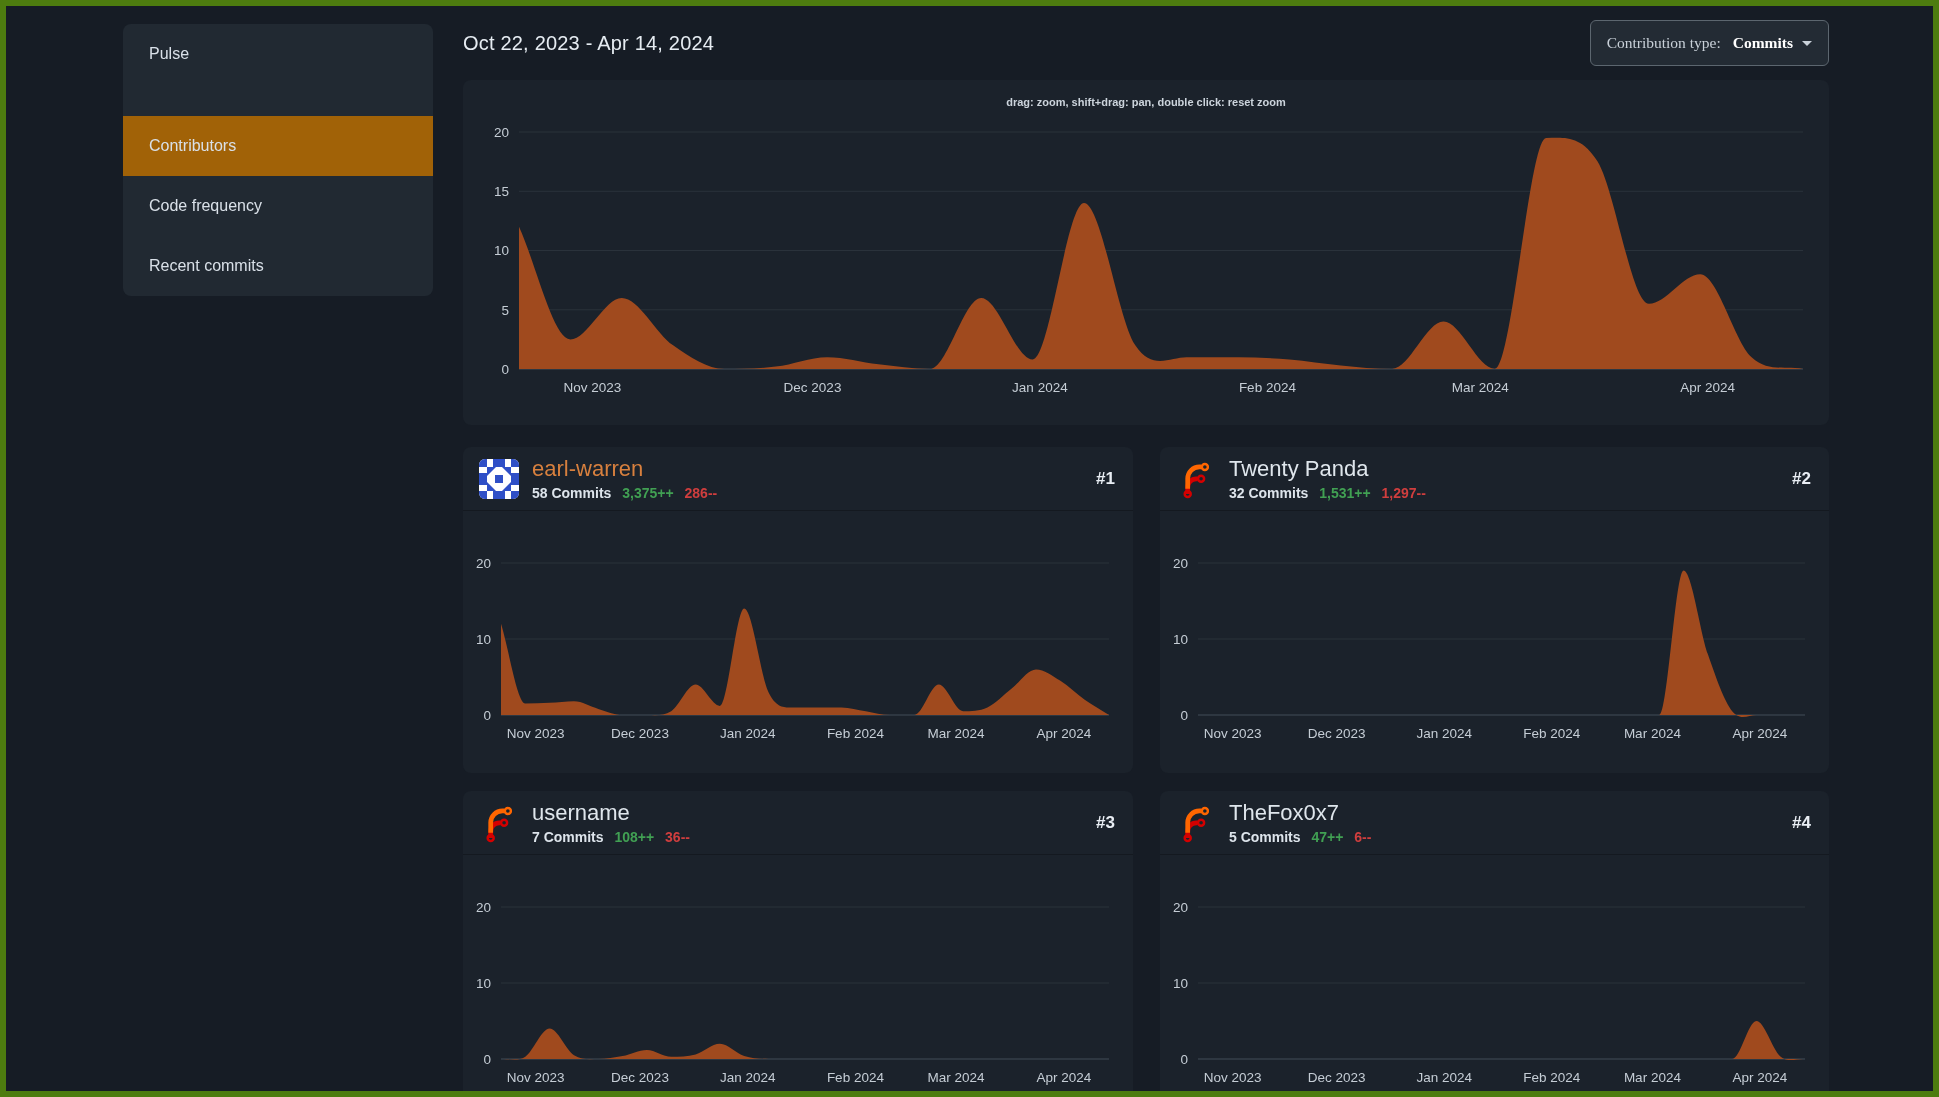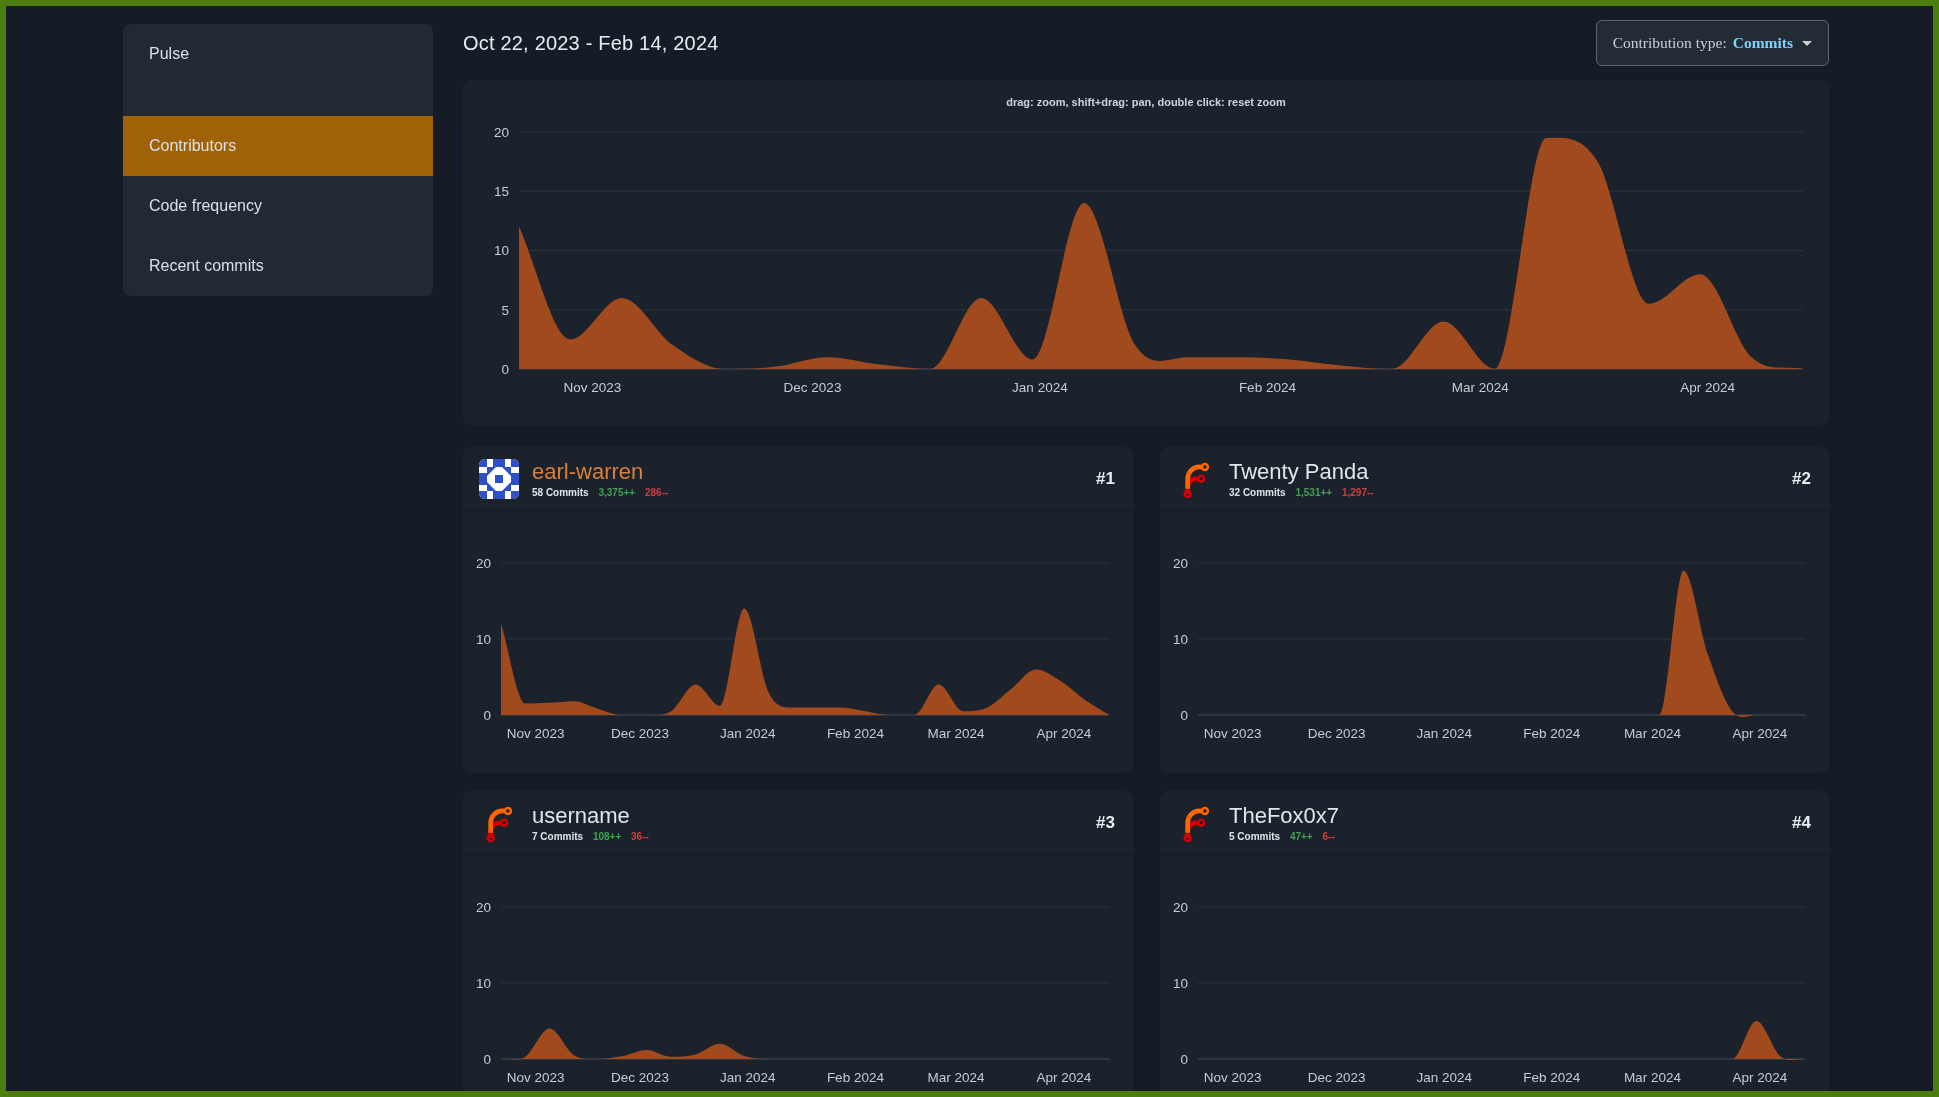--- a/index.html
+++ b/index.html
@@ -14,39 +14,39 @@
   .sb-item{height:60px;display:flex;align-items:center;padding:0 26px;
     font-size:16px;color:#d9e0e8;cursor:pointer;}
   .sb-item.active{background:#a16207;margin-top:32px;}
   
   .content{position:absolute;left:457px;top:0;width:1366px;}
   .content-header{height:74px;display:flex;align-items:center;justify-content:space-between;}
   .date-title{font-size:20px;font-weight:400;color:#e6ecf2;letter-spacing:.2px;}
   .ctype-btn{display:flex;align-items:center;height:46px;padding:0 16px;
     background:#232b34;border:1px solid #5c666f;border-radius:6px;
     font-family:Liberation Serif, serif;font-size:15.5px;color:#c9d1d9;cursor:pointer;}
-  .ctype-btn b{color:#7dd3fc;margin-left:6px;}
+  .ctype-btn b{color:#ffffff;margin-left:12px;}
   .caret{width:0;height:0;border:5px solid transparent;border-top-color:#c9d1d9;
     margin-left:9px;margin-top:5px;display:inline-block;}
   
   .main-card{background:#1b222b;border-radius:8px;height:345px;box-sizing:border-box;
     padding:12px 18px 6px;}
   .hint{height:20px;line-height:20px;text-align:center;font-size:11px;font-weight:bold;
     color:#ccd4dc;}
   .main-chart{height:307px;}
   .cards-grid{margin-top:22px;display:grid;grid-template-columns:1fr 1fr;gap:18px 27px;}
   .card{background:#1b222b;border-radius:8px;height:326px;box-sizing:border-box;}
   .card-header{height:64px;box-sizing:border-box;display:flex;align-items:center;
     gap:13px;padding:10px 18px 10px 16px;border-bottom:1px solid rgba(0,0,0,.25);}
   .avatar{width:40px;height:40px;border-radius:6px;overflow:hidden;flex:0 0 40px;}
   .avatar svg{display:block;width:40px;height:40px;}
   .who{display:flex;flex-direction:column;line-height:1.25;}
   .name{font-size:22px;color:#dfe6ec;}
   .name.link{color:#d8803e;cursor:pointer;}
-  .stats{font-size:10px;font-weight:bold;margin-top:2px;}
+  .stats{font-size:14px;font-weight:bold;margin-top:2px;}
   .stats .commits{color:#dde4eb;}
   .stats .add{color:#41a053;margin-left:7px;}
   .stats .del{color:#d03e3e;margin-left:7px;}
   .rank{margin-left:auto;font-size:17px;font-weight:bold;color:#e9eef4;}
   .card-chart{height:262px;margin:0 10px 0 8px;}
   .chart svg{display:block;}
   .chart text{font-family:"Liberation Sans",sans-serif;}
 </style>
 </head>
 <body>
@@ -56,21 +56,21 @@
   <nav class="sidebar">
     <div class="sb-item">Pulse</div>
     <div class="sb-item active">Contributors</div>
     <div class="sb-item">Code frequency</div>
     <div class="sb-item">Recent commits</div>
   </nav>
 
   <main class="content">
 
     <div class="content-header">
-      <h2 class="date-title">Oct 22, 2023 - Feb 14, 2024</h2>
+      <h2 class="date-title">Oct 22, 2023 - Apr 14, 2024</h2>
       <button class="ctype-btn">
         <span>Contribution type:</span>
         <b>Commits</b>
         <span class="caret"></span>
       </button>
     </div>
 
     <section class="main-card">
       <div class="hint">drag: zoom, shift+drag: pan, double click: reset zoom</div>
       <div class="chart main-chart">

